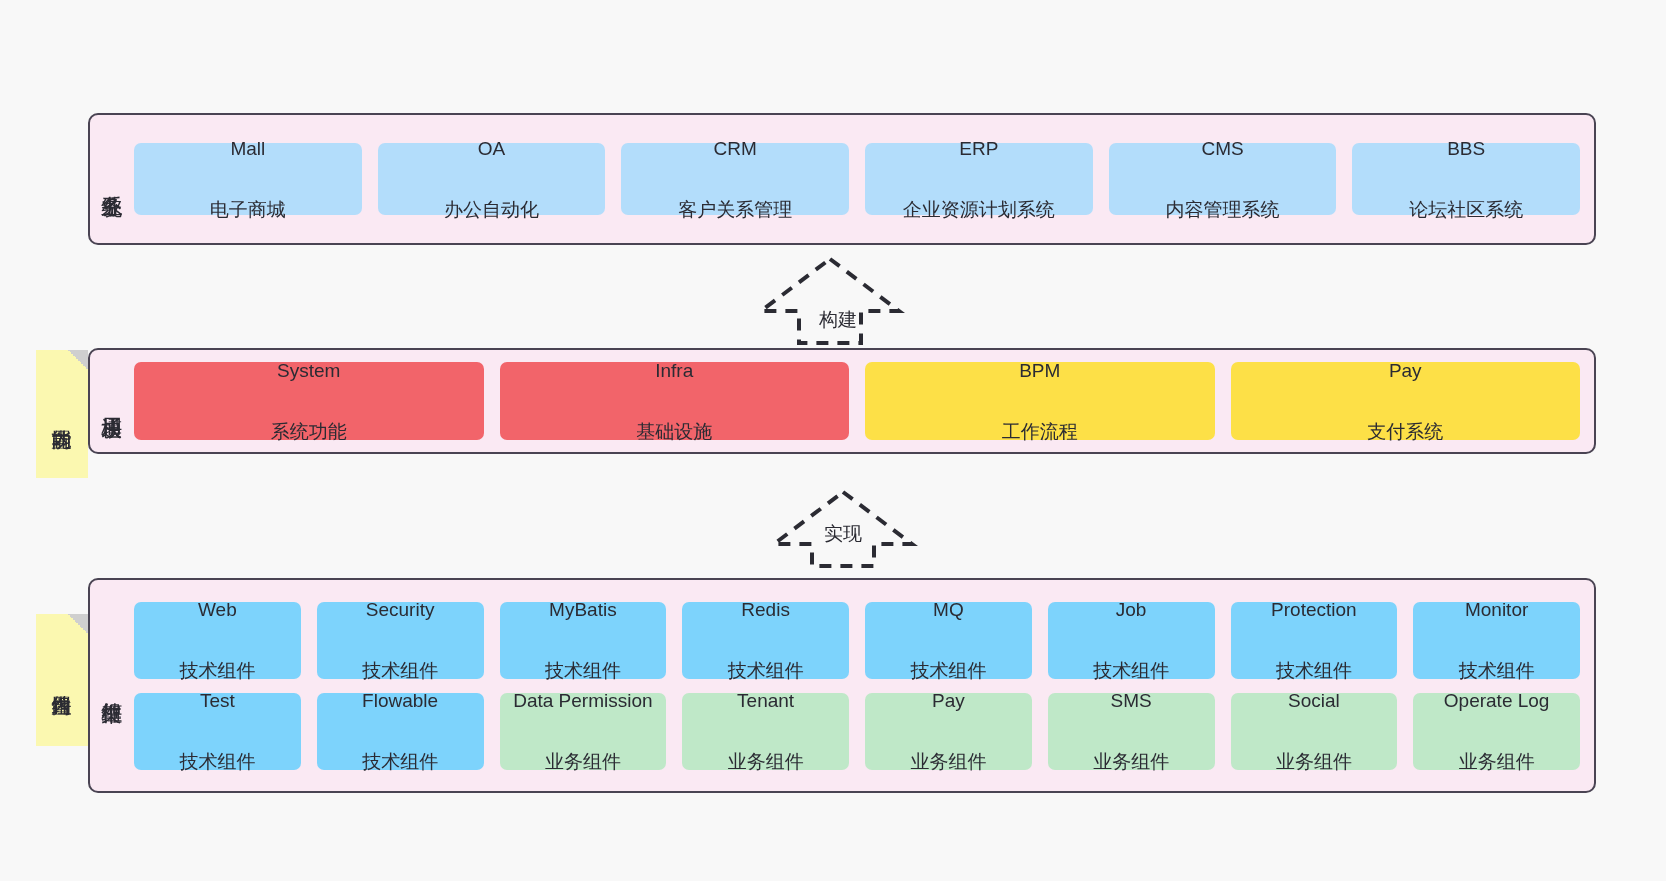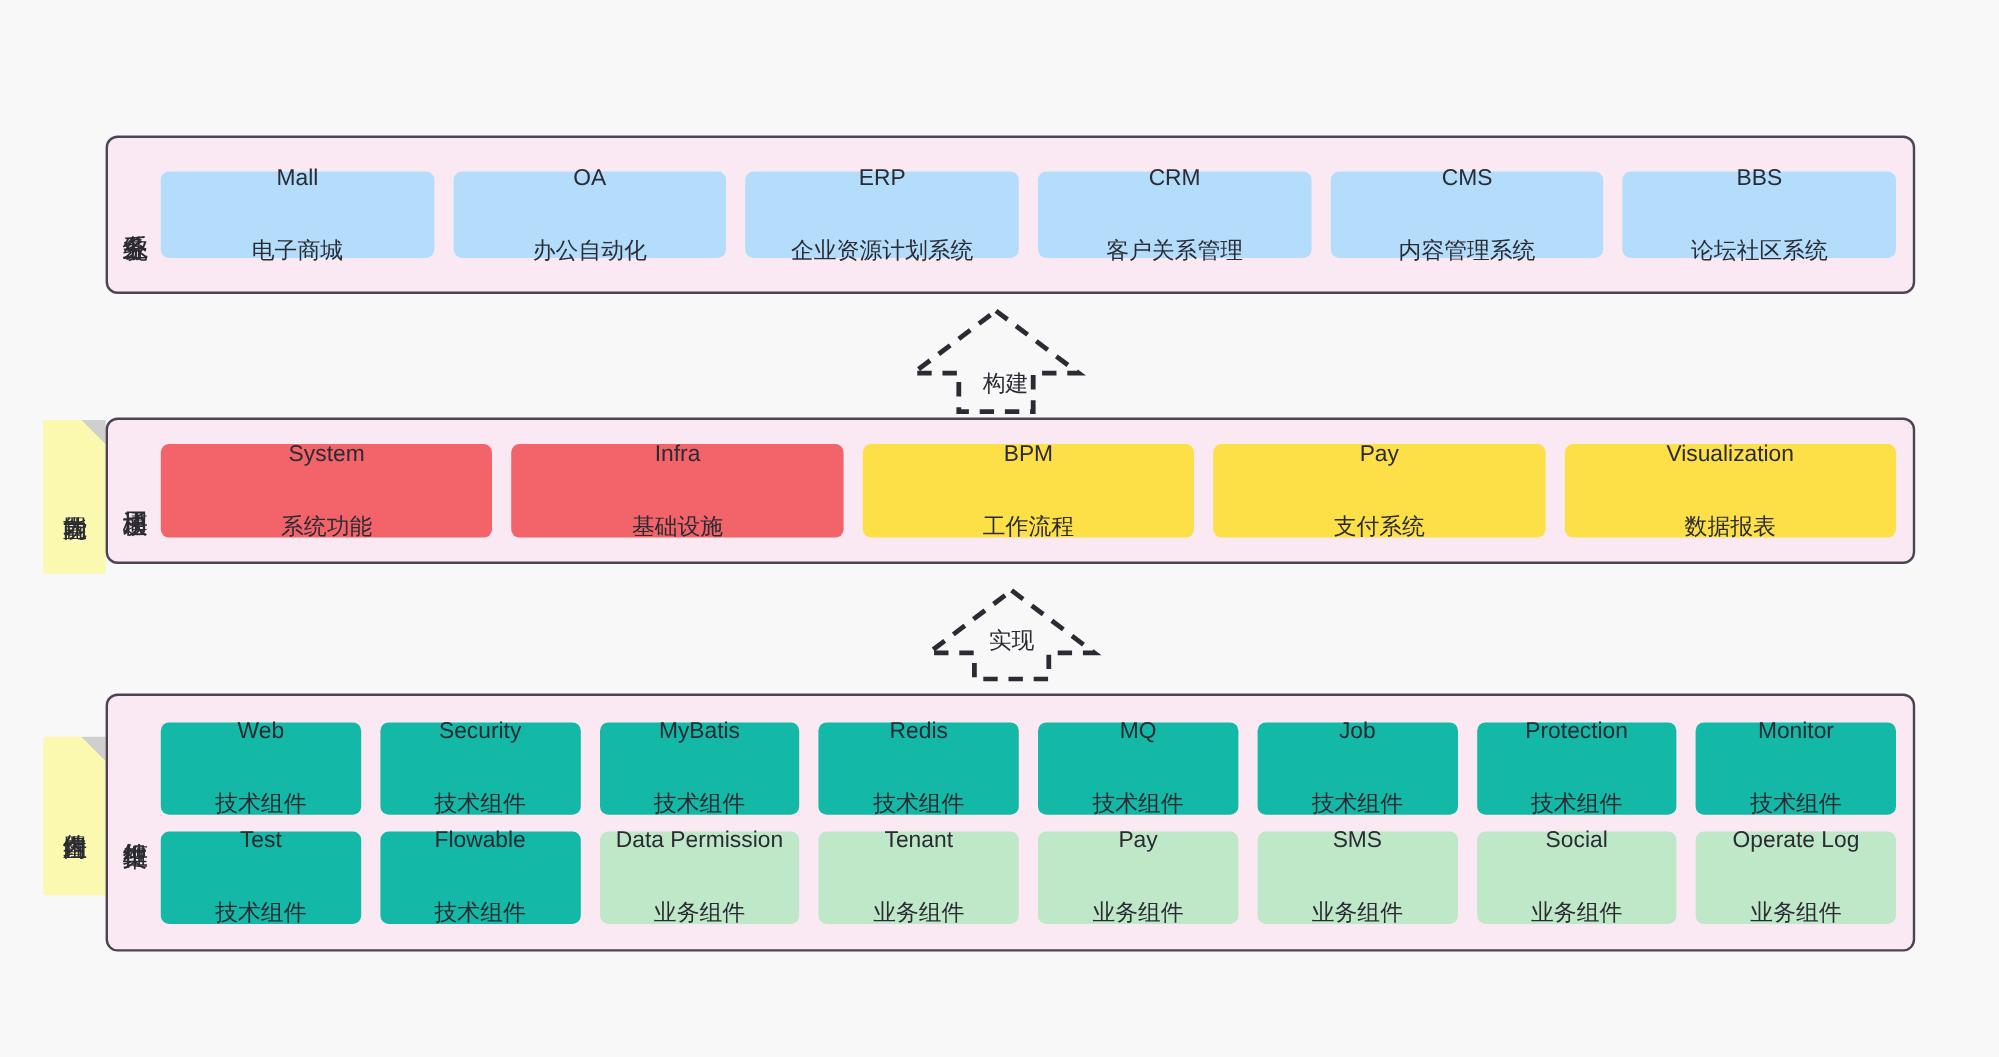--- a/index.html
+++ b/index.html
@@ -68,26 +68,26 @@
     line-height: 1.22;
     padding: 4px 6px;
     gap: 37px;
   }
   .node .t-en { font-size: 19px; }
   .node .t-cn { font-size: 19px; }
 
   .blue   { background: #b3ddfb; }
   .red    { background: #f2646a; }
   .pink   { background: #fde047; }
-  .green  { background: #14b8a6; }
+  .green  { background: #7dd3fc; }
   .lgreen { background: #bfe8c8; }
 
   
   #layer-business { left: 88px;  top: 113px; width: 1508px; height: 132px; }
-  #layer-common   { left: 88px;  top: 348px; width: 1508px; height: 122px; align-items: center; }
+  #layer-common   { left: 88px;  top: 348px; width: 1508px; height: 106px; align-items: center; }
   #layer-framework{ left: 88px;  top: 578px; width: 1508px; height: 215px; }
 
   #layer-business .row  { height: 72px; }
   #layer-common   .row  { height: 78px; }
   #layer-framework .row { height: 77px; }
 
   
   .note {
     position: absolute;
     width: 52px;
@@ -149,26 +149,26 @@
         <div class="row">
           <div class="node blue">
             <span class="t-en">Mall</span>
             <span class="t-cn">电子商城</span>
           </div>
           <div class="node blue">
             <span class="t-en">OA</span>
             <span class="t-cn">办公自动化</span>
           </div>
           <div class="node blue">
+            <span class="t-en">CRM</span>
+            <span class="t-cn">客户关系管理</span>
+          </div>
+          <div class="node blue">
             <span class="t-en">ERP</span>
             <span class="t-cn">企业资源计划系统</span>
-          </div>
-          <div class="node blue">
-            <span class="t-en">CRM</span>
-            <span class="t-cn">客户关系管理</span>
           </div>
           <div class="node blue">
             <span class="t-en">CMS</span>
             <span class="t-cn">内容管理系统</span>
           </div>
           <div class="node blue">
             <span class="t-en">BBS</span>
             <span class="t-cn">论坛社区系统</span>
           </div>
         </div>
@@ -195,24 +195,20 @@
             <span class="t-cn">基础设施</span>
           </div>
           <div class="node pink">
             <span class="t-en">BPM</span>
             <span class="t-cn">工作流程</span>
           </div>
           <div class="node pink">
             <span class="t-en">Pay</span>
             <span class="t-cn">支付系统</span>
           </div>
-          <div class="node pink">
-            <span class="t-en">Visualization</span>
-            <span class="t-cn">数据报表</span>
-          </div>
         </div>
       </div>
   </div>
 
   <div class="arrow" id="arrow-impl">
     <svg width="150" height="80" viewBox="0 0 150 80" fill="none">
       <path d="M75 4 L144 56 L106 56 L106 78 L44 78 L44 56 L6 56 Z" stroke="#2b2b33" stroke-width="4" stroke-dasharray="12 9" stroke-linejoin="miter" fill="none"></path>
     </svg>
   </div>
   <div class="arrow-label" id="arrow-impl-label">实现</div>

